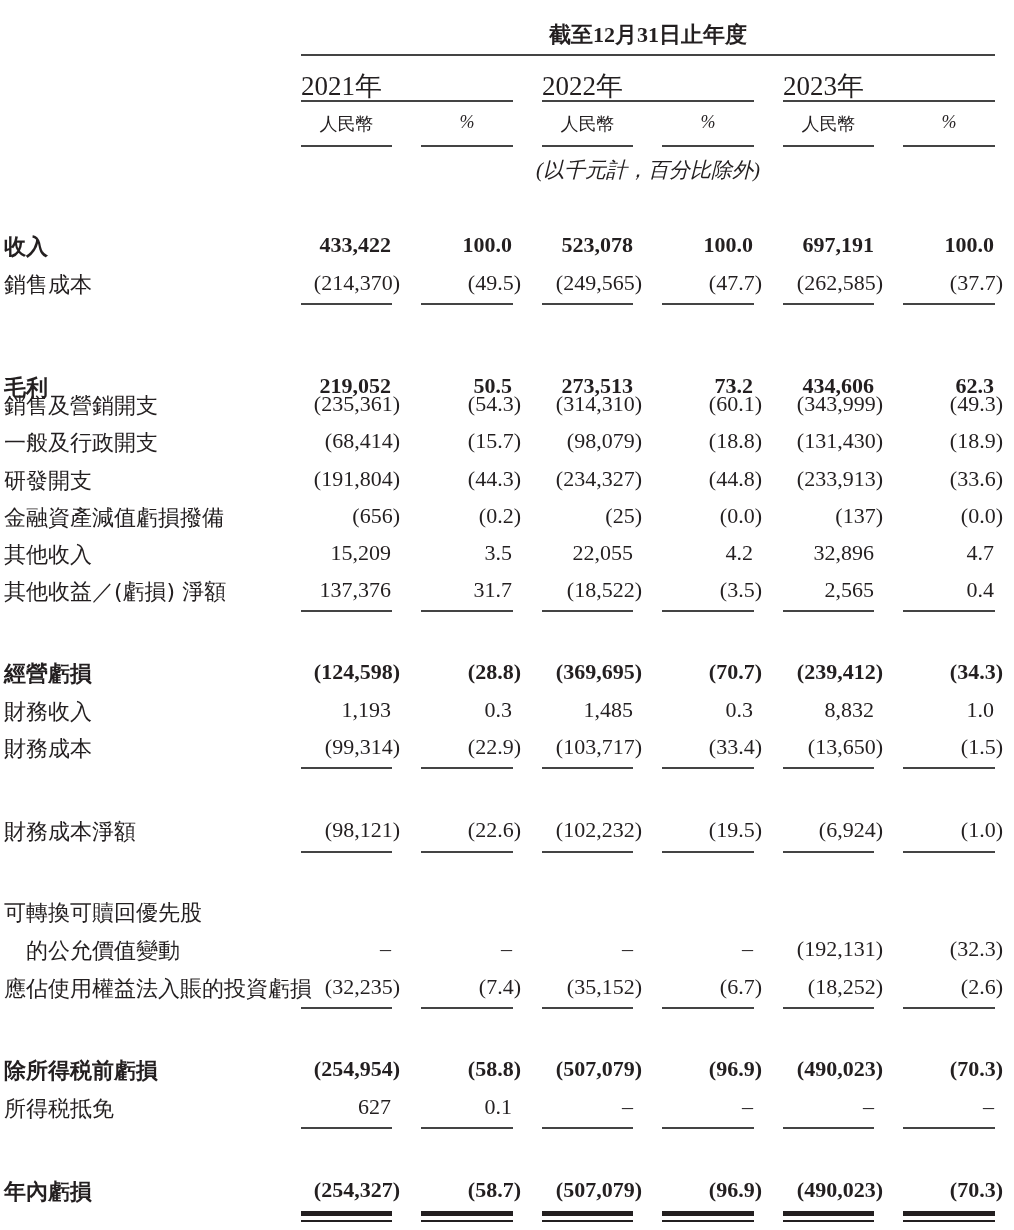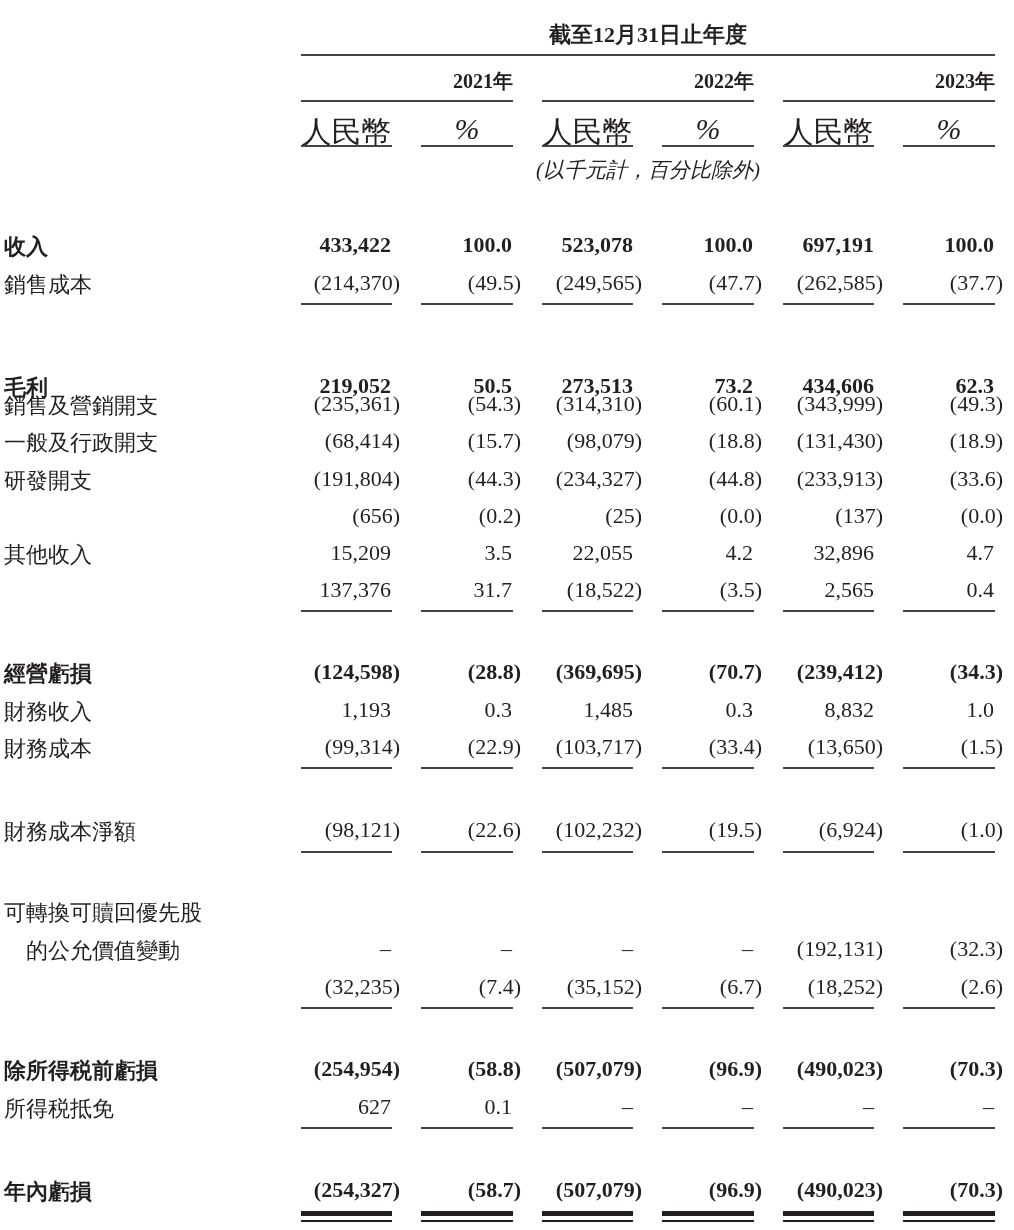--- a/index.html
+++ b/index.html
@@ -8,24 +8,24 @@
       font-family: "Liberation Serif", "DejaVu Serif", serif;
       color: #231f20;
     }
     .abs { position: absolute; }
     .hline { position: absolute; height: 2px; background: #444; }
     .period-title {
       left: 301px; width: 694px; top: 20px; text-align: center;
       font-size: 22px; font-weight: bold; letter-spacing: 0px;
     }
     .year {
-      top: 68px; text-align: right; font-size: 20px; font-weight: bold;
+      top: 68px; text-align: left; font-size: 27px; font-weight: normal;
     }
     .subhead {
-      top: 112px; text-align: center; font-size: 30px;
+      top: 112px; text-align: center; font-size: 18px;
     }
     .pct { font-style: italic; }
     .unit-note {
       left: 301px; width: 694px; top: 156px; text-align: center;
       font-size: 21px; font-style: italic;
     }
     .row { position: absolute; left: 0; width: 805px; height: 34px; }
     .label {
       position: absolute; left: 4px; top: 0; font-size: 22px; white-space: nowrap;
       font-family: "DejaVu Sans", "Liberation Sans", sans-serif; font-weight: normal;
@@ -143,39 +143,41 @@
   <span class="label">研發開支</span>
   <span class="val c0">(191,804)</span>
   <span class="val c1">(44.3)</span>
   <span class="val c2">(234,327)</span>
   <span class="val c3">(44.8)</span>
   <span class="val c4">(233,913)</span>
   <span class="val c5">(33.6)</span>
 </div>
 
 <div class="row" style="top:503px;">
+  <span class="label">金融資產減值虧損撥備</span>
   <span class="val c0">(656)</span>
   <span class="val c1">(0.2)</span>
   <span class="val c2">(25)</span>
   <span class="val c3">(0.0)</span>
   <span class="val c4">(137)</span>
   <span class="val c5">(0.0)</span>
 </div>
 
 <div class="row" style="top:540px;">
   <span class="label">其他收入</span>
   <span class="val c0 pos">15,209</span>
   <span class="val c1 pos">3.5</span>
   <span class="val c2 pos">22,055</span>
   <span class="val c3 pos">4.2</span>
   <span class="val c4 pos">32,896</span>
   <span class="val c5 pos">4.7</span>
 </div>
 
 <div class="row" style="top:577px;">
+  <span class="label">其他收益／(虧損) 淨額</span>
   <span class="val c0 pos">137,376</span>
   <span class="val c1 pos">31.7</span>
   <span class="val c2">(18,522)</span>
   <span class="val c3">(3.5)</span>
   <span class="val c4 pos">2,565</span>
   <span class="val c5 pos">0.4</span>
 </div>
 <div class="hline u0" style="top:610px;"></div>
 <div class="hline u1" style="top:610px;"></div>
 <div class="hline u2" style="top:610px;"></div>
@@ -243,20 +245,21 @@
   <span class="label indent">的公允價值變動</span>
   <span class="val c0 pos">–</span>
   <span class="val c1 pos">–</span>
   <span class="val c2 pos">–</span>
   <span class="val c3 pos">–</span>
   <span class="val c4">(192,131)</span>
   <span class="val c5">(32.3)</span>
 </div>
 
 <div class="row" style="top:974px;">
+  <span class="label">應佔使用權益法入賬的投資虧損</span>
   <span class="val c0">(32,235)</span>
   <span class="val c1">(7.4)</span>
   <span class="val c2">(35,152)</span>
   <span class="val c3">(6.7)</span>
   <span class="val c4">(18,252)</span>
   <span class="val c5">(2.6)</span>
 </div>
 <div class="hline u0" style="top:1007px;"></div>
 <div class="hline u1" style="top:1007px;"></div>
 <div class="hline u2" style="top:1007px;"></div>

